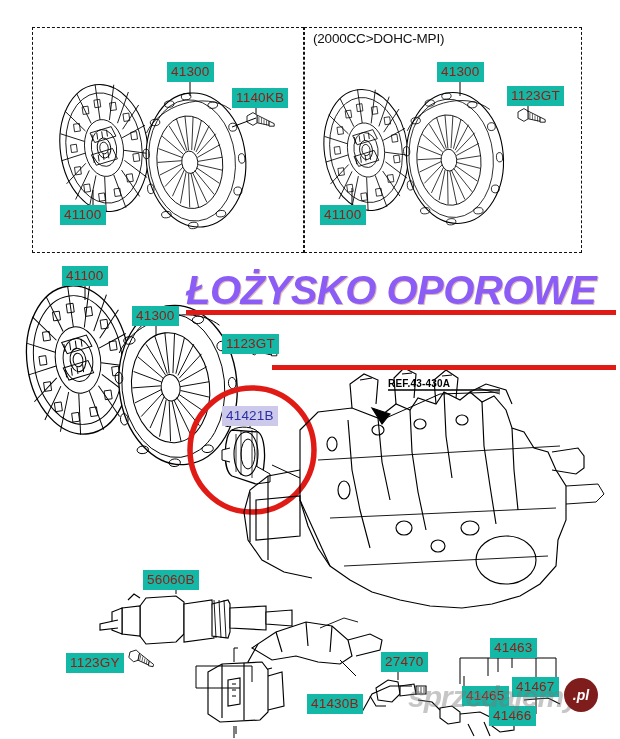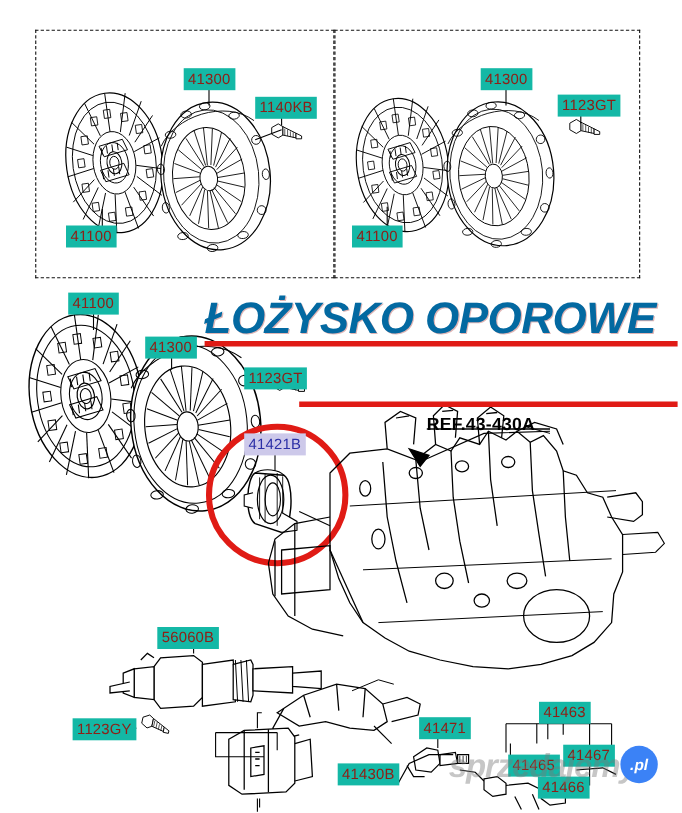--- a/index.html
+++ b/index.html
@@ -38,56 +38,56 @@
     font-size:13.5px;
     color:#111;
     letter-spacing:-0.2px;
     white-space:nowrap;
     font-family:"Liberation Sans",sans-serif;
   }
 
   
   .headline{
     position:absolute;
-    color:#0369a1;
+    color:#8b5cf6;
     font-weight:bold;
     font-style:italic;
     font-family:"Liberation Sans",sans-serif;
     white-space:nowrap;
     letter-spacing:-0.5px;
     text-shadow:1px 1px 0 rgba(150,10,10,.30);
   }
   #title-line1{ left:186px; top:268px; font-size:40px; }
   #title-line2{ left:272px; top:322px; font-size:40px; }
   .hl-rule{
     position:absolute;background:#e01b15;height:5px;
   }
   #rule1{left:186px; top:310px; width:430px;}
   #rule2{left:272px; top:365px; width:344px;}
 
   
   #ref-text{
     position:absolute;left:388px;top:378px;
-    font-size:16px;font-weight:bold;color:#000;
+    font-size:10px;font-weight:bold;color:#000;
     letter-spacing:0.2px;white-space:nowrap;
     font-family:"Liberation Sans",sans-serif;
   }
 
   
   #watermark{
     position:absolute;left:408px;top:680px;
     font-size:30px;font-style:italic;font-weight:bold;
     color:rgba(120,120,120,0.42);
     letter-spacing:-1px;white-space:nowrap;
     font-family:"Liberation Sans",sans-serif;
   }
   #watermark-badge{
     position:absolute;left:564px;top:678px;
     width:34px;height:34px;border-radius:50%;
-    background:#3b82f6;color:#fff;
+    background:#7f1d1d;color:#fff;
     font-size:14px;font-weight:bold;font-style:italic;
     display:flex;align-items:center;justify-content:center;
     font-family:"Liberation Sans",sans-serif;
   }
 </style>
 </head>
 <body>
 
 <div id="stage">
 
@@ -383,38 +383,39 @@
 
       <path d="M196,666 L196,688 L240,688"></path>
       <path d="M196,666 L252,666"></path>
       <path d="M252,666 L252,682"></path>
     </g>
   </svg>
 
   <div class="dbox" id="box-1600" style="left:32px;top:27px;width:272px;height:226px;"></div>
   <div class="dbox" id="box-2000" style="left:304px;top:27px;width:278px;height:226px;"></div>
 
+  <div class="dcap" style="left:313px;top:31px;">(2000CC&gt;DOHC-MPI)</div>
 
   <div class="lbl" style="left:167px;top:62px;">41300</div>
   <div class="lbl" style="left:232px;top:88px;">1140KB</div>
   <div class="lbl" style="left:60px;top:205px;">41100</div>
 
   <div class="lbl" style="left:437px;top:62px;">41300</div>
   <div class="lbl" style="left:507px;top:86px;">1123GT</div>
   <div class="lbl" style="left:320px;top:205px;">41100</div>
 
   <div class="lbl" style="left:62px;top:266px;">41100</div>
   <div class="lbl" style="left:132px;top:306px;">41300</div>
   <div class="lbl" style="left:222px;top:334px;">1123GT</div>
-  <div class="lbl blue" style="left:222px;top:394px;">41421B</div>
+  <div class="lbl blue" style="left:222px;top:406px;">41421B</div>
 
   <div class="lbl" style="left:143px;top:570px;">56060B</div>
   <div class="lbl" style="left:66px;top:653px;">1123GY</div>
   <div class="lbl" style="left:307px;top:694px;">41430B</div>
-  <div class="lbl" style="left:381px;top:652px;">41471</div>
+  <div class="lbl" style="left:381px;top:652px;">27470</div>
   <div class="lbl" style="left:490px;top:638px;">41463</div>
   <div class="lbl" style="left:462px;top:686px;">41465</div>
   <div class="lbl" style="left:489px;top:706px;">41466</div>
   <div class="lbl" style="left:512px;top:677px;">41467</div>
 
   <div class="headline" id="title-line1">ŁOŻYSKO OPOROWE</div>
   <div class="hl-rule" id="rule1"></div>
   <div class="hl-rule" id="rule2"></div>
 
   <div id="ref-text">REF.43-430A</div>

